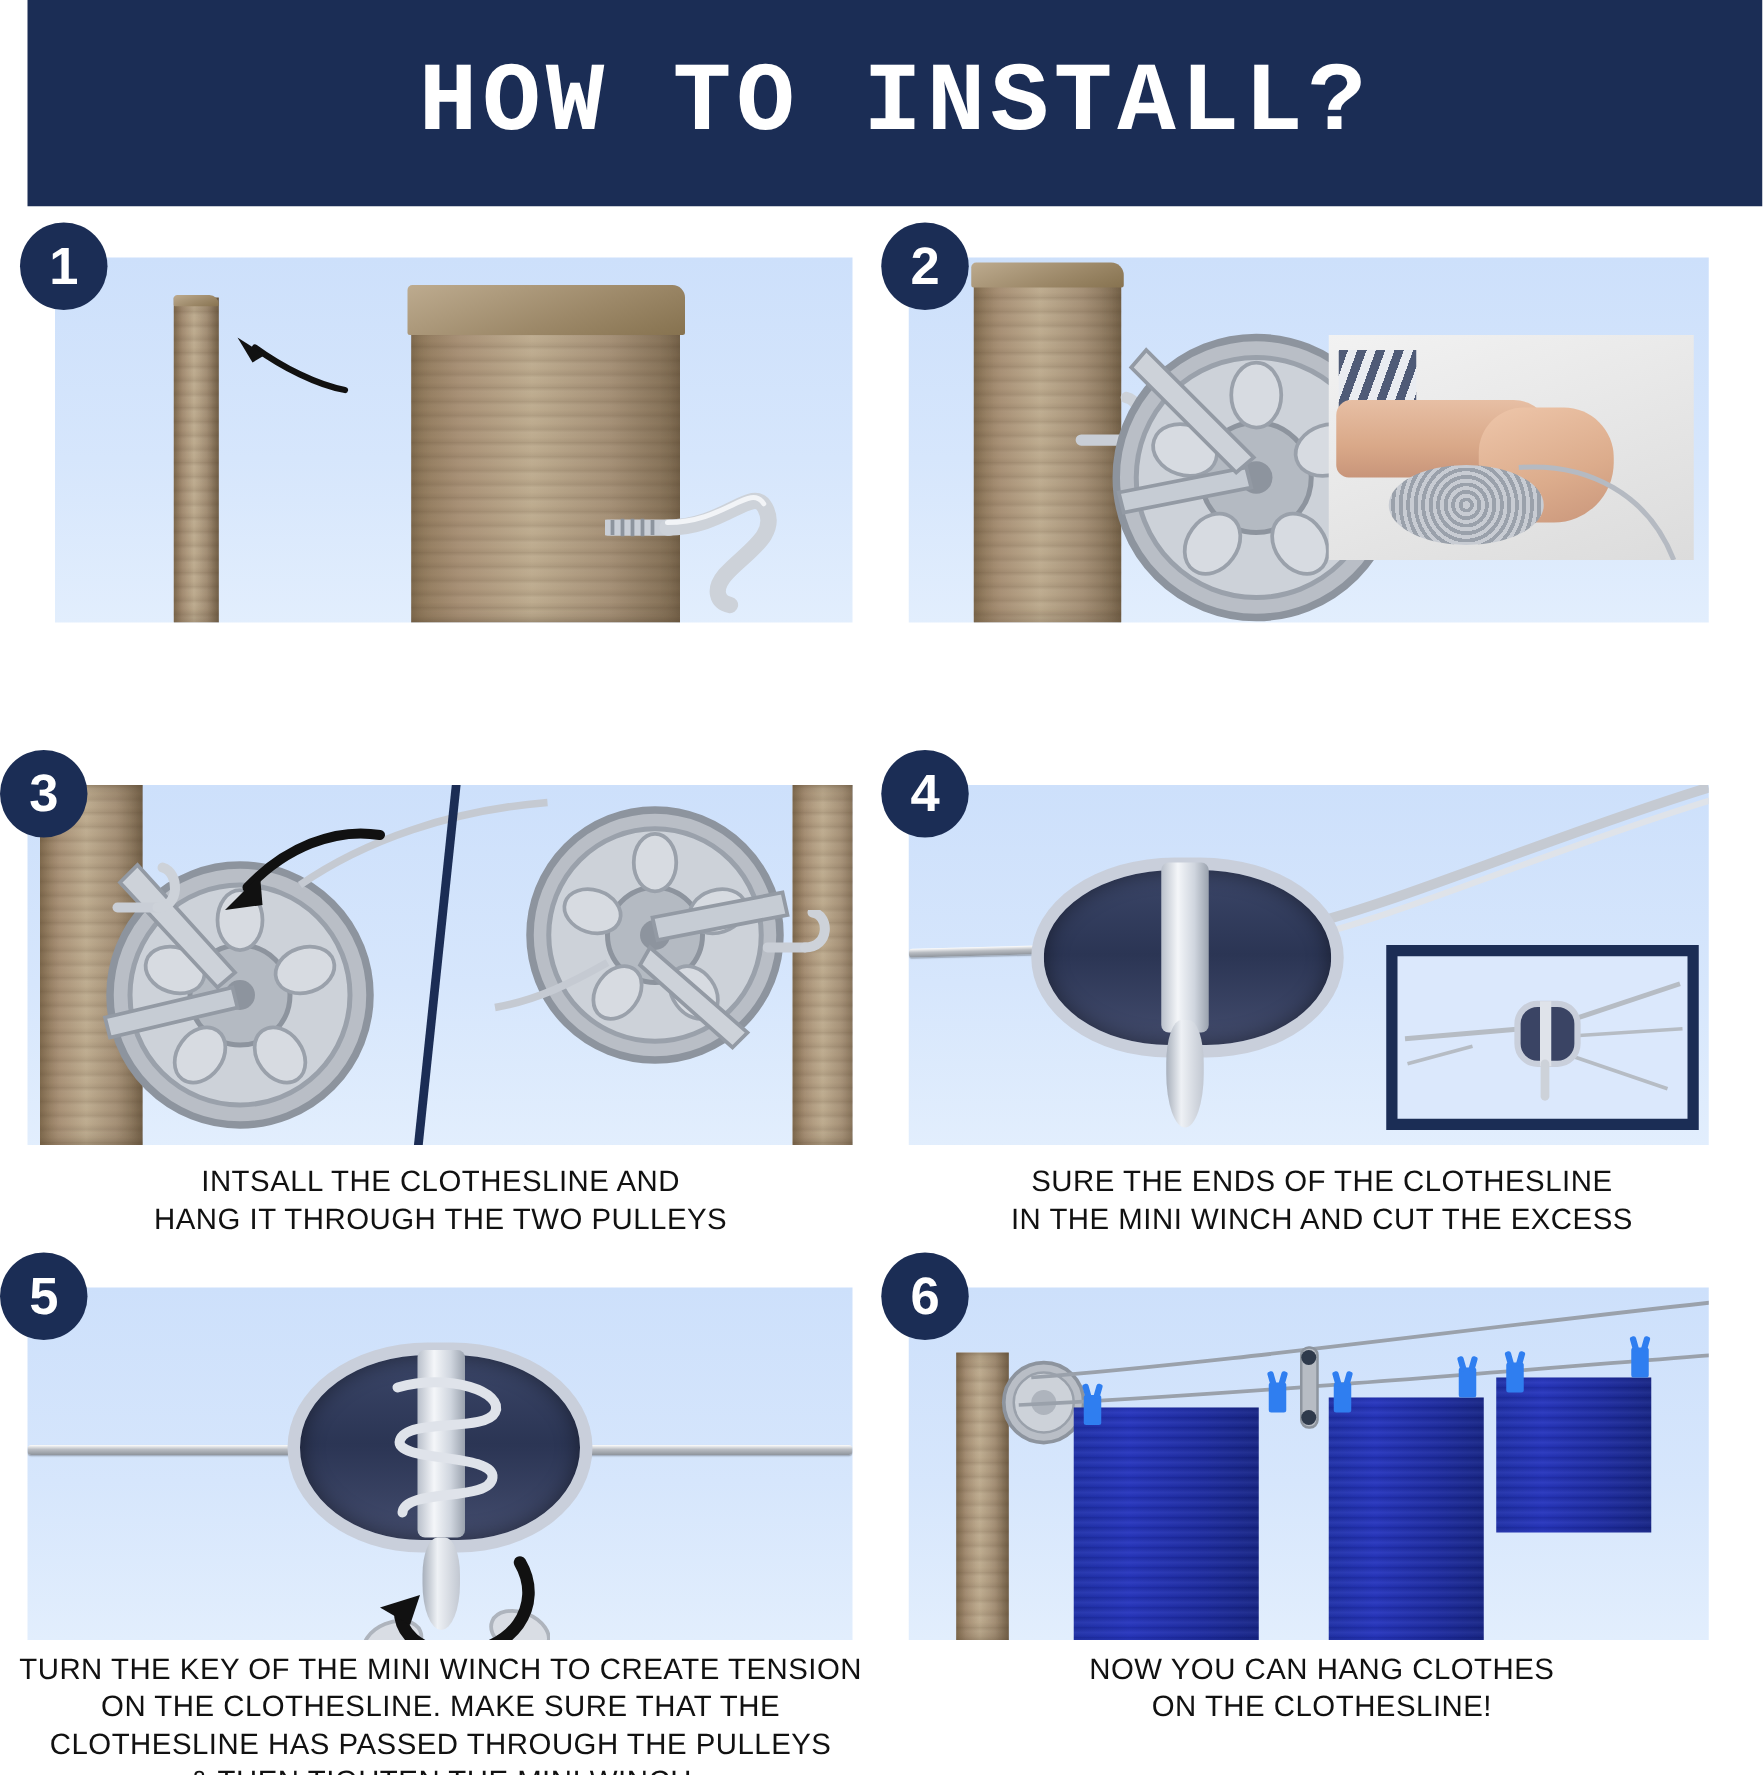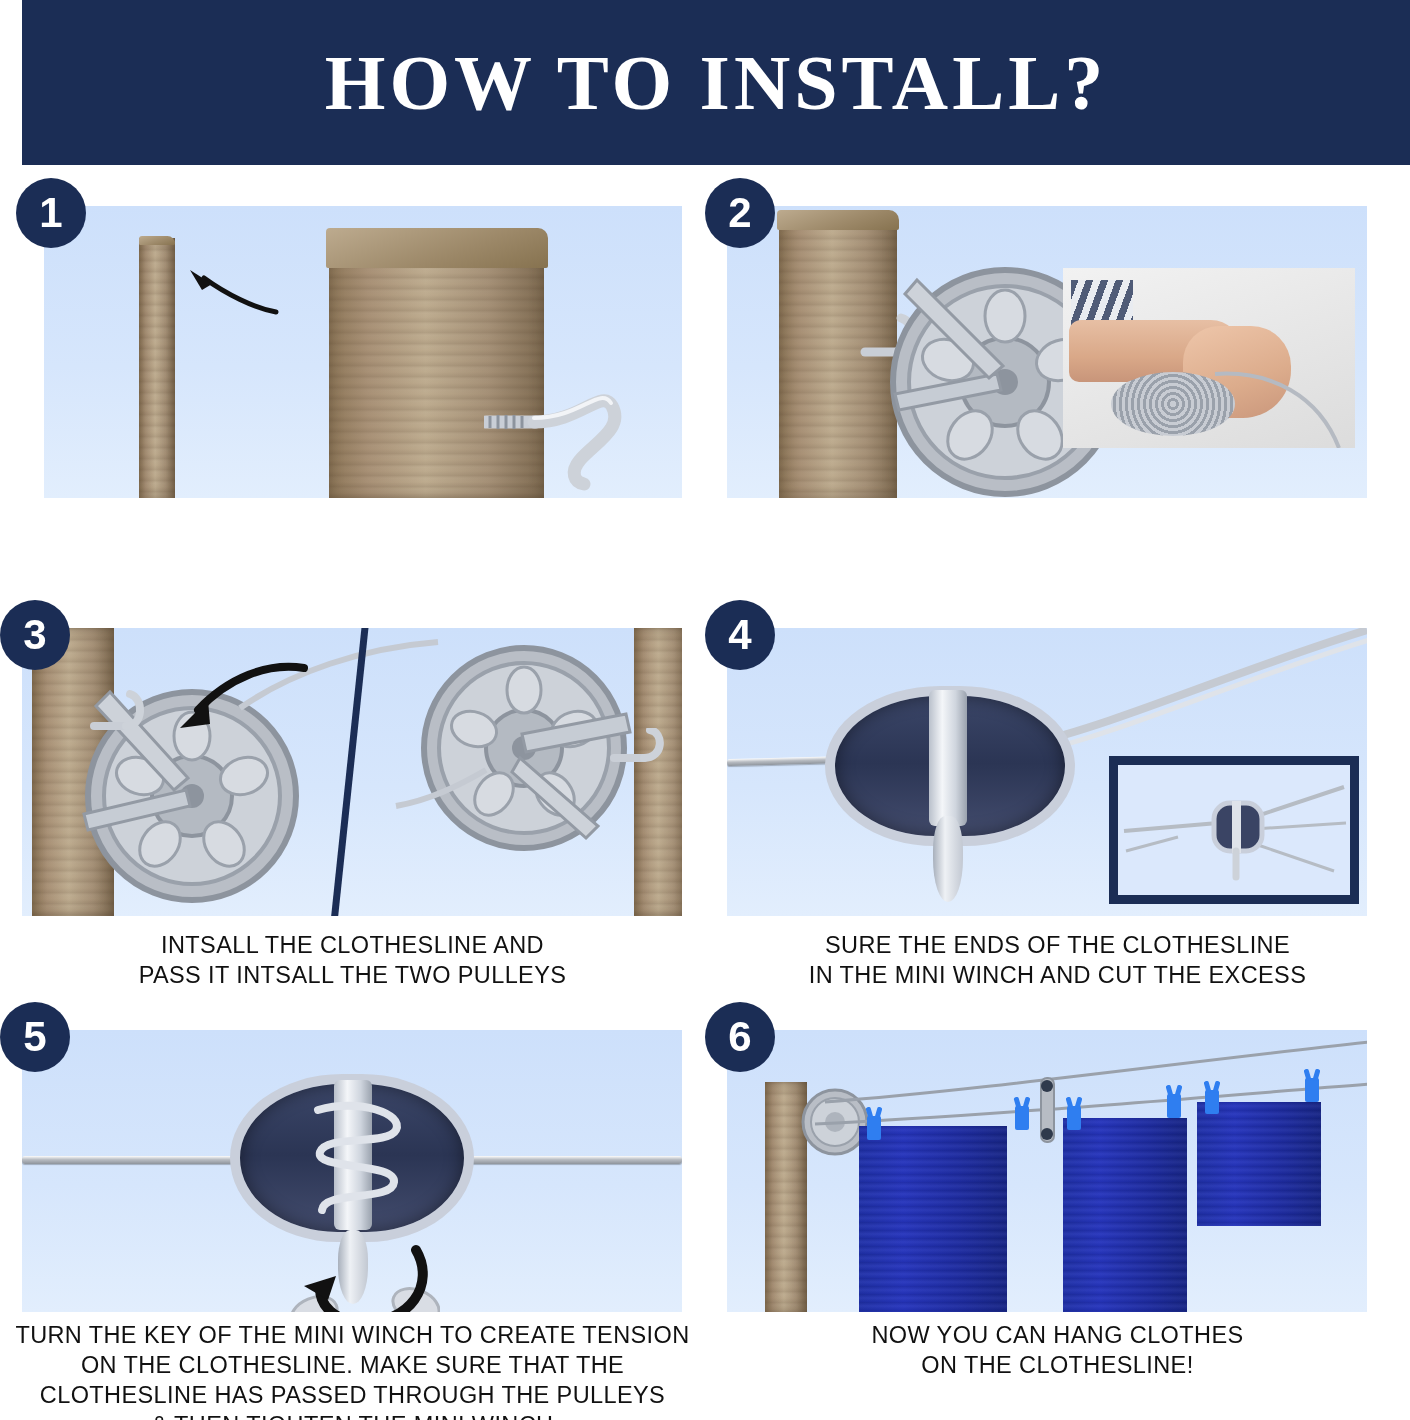--- a/index.html
+++ b/index.html
@@ -27,21 +27,21 @@
     align-items: center;
     justify-content: center;
   }
   .header-title {
     color: #ffffff;
     font-size: 78px;
     font-weight: bold;
     letter-spacing: 4px;
     line-height: 1;
     text-align: center;
-    font-family: Liberation Serif, serif;
+    font-family: Liberation Mono, monospace;
   }
 
   
   .steps-grid {
     position: absolute;
     left: 0;
     top: 178px;
     width: 1410px;
   }
   .steps-row {
@@ -338,21 +338,21 @@
             <path d="M2 60 C 36 54, 64 40, 92 24" stroke="#c5cad2" stroke-width="6" fill="none"></path>
           </svg>
           <svg style="position:absolute;left:588px;top:100px;" width="70" height="60" viewBox="0 0 70 60">
             <path d="M4 30 L 34 30" stroke="#c9ced6" stroke-width="8" stroke-linecap="round"></path>
             <path d="M34 30 C 54 30, 54 4, 40 2" stroke="#cdd2d9" stroke-width="8" fill="none" stroke-linecap="round"></path>
           </svg>
         </div>
         <div class="badge" style="left:0px;top:0px;">3</div>
       </div>
       <div class="caption" style="top:330px;left:0;">INTSALL THE CLOTHESLINE AND
-PASS IT INTSALL THE TWO PULLEYS</div>
+HANG IT THROUGH THE TWO PULLEYS</div>
     </div>
 
     <div class="step right">
       <div class="step-inner" style="width:705px;height:320px;">
         <div class="photo" style="left:22px;top:28px;width:640px;height:288px;">
 
           <div class="cable" style="left:0px;top:128px;width:240px;height:7px;transform:rotate(-1.5deg);"></div>
           <svg style="position:absolute;left:300px;top:0px;" width="350" height="140" viewBox="0 0 350 140">
             <path d="M2 116 C 90 96, 210 42, 340 2" stroke="#c5cad2" stroke-width="8" fill="none"></path>
             <path d="M2 126 C 92 106, 212 52, 342 12" stroke="#dfe3e9" stroke-width="5" fill="none"></path>

